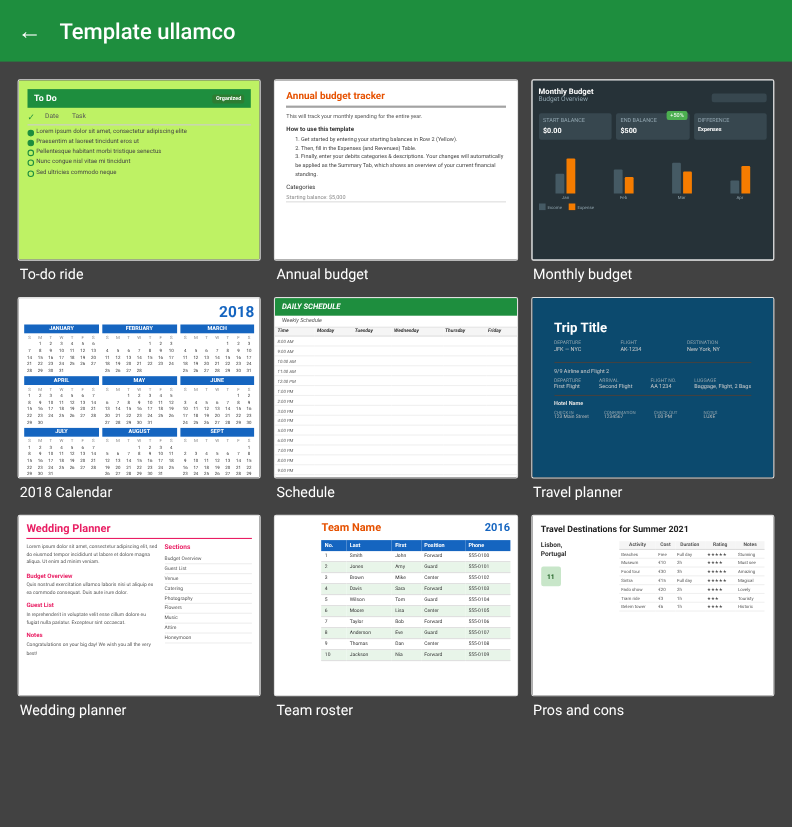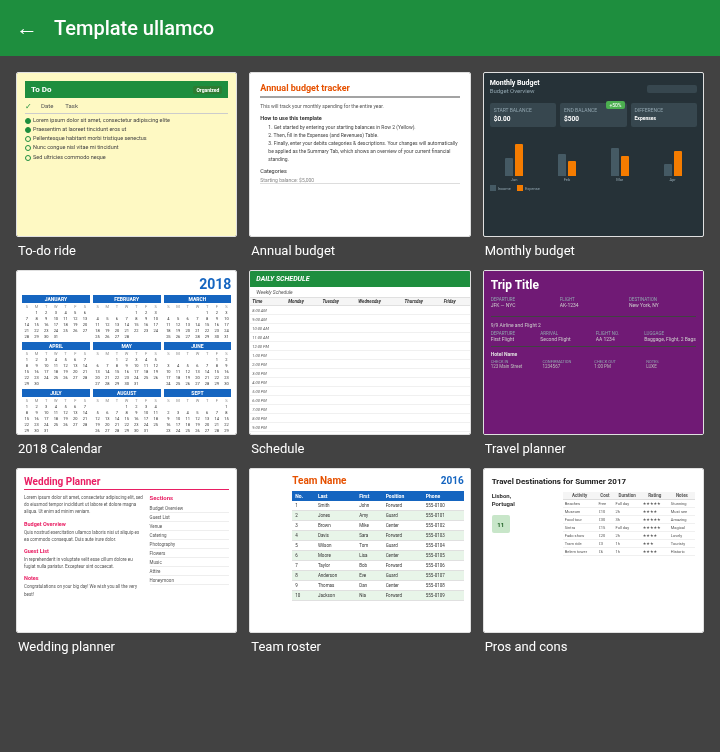--- a/index.html
+++ b/index.html
@@ -65,21 +65,21 @@
       color: white;
       font-size: 13px;
       margin-top: 6px;
       padding-left: 2px;
     }
 
     
 
     
     .thumb-todo {
-      background: #fef9c3;
+      background: #bef264;
       padding: 8px;
     }
     .thumb-todo .todo-header {
       background: #1e8e3e;
       color: white;
       font-size: 8px;
       font-weight: bold;
       padding: 4px 6px;
       display: flex;
       justify-content: space-between;
@@ -294,22 +294,22 @@
     }
     .thumb-schedule .sch-table td {
       font-size: 4px;
       color: #555;
       border-bottom: 1px solid #f0f0f0;
       padding: 1.5px 2px;
     }
 
     
     .thumb-travel {
-      background: #701a75;
-      padding: 7px;
+      background: #0c4a6e;
+      padding: 20px;
     }
     .thumb-travel .tp-title {
       font-size: 12px;
       font-weight: bold;
       color: white;
       margin-bottom: 5px;
     }
     .thumb-travel .tp-fields {
       display: grid;
       grid-template-columns: 1fr 1fr 1fr;
@@ -1387,21 +1387,21 @@
             </tbody>
           </table>
         </div>
       </div>
       <div class="template-label">Team roster</div>
     </div>
 
     <div class="template-item">
       <div class="template-thumbnail">
         <div class="thumb-pros" style="height:100%;">
-          <div class="pc-title">Travel Destinations for Summer 2017</div>
+          <div class="pc-title">Travel Destinations for Summer 2021</div>
           <div class="pc-body">
             <div class="pc-left">
               <div class="pc-dest">Lisbon,</div>
               <div class="pc-dest">Portugal</div>
               <div style="margin-top:8px;background:#c8e6c9;width:18px;height:18px;display:flex;align-items:center;justify-content:center;font-size:6px;color:#1b5e20;font-weight:bold;border-radius:2px;">11</div>
             </div>
             <div class="pc-right">
               <table class="pc-table">
                 <thead>
                   <tr>

